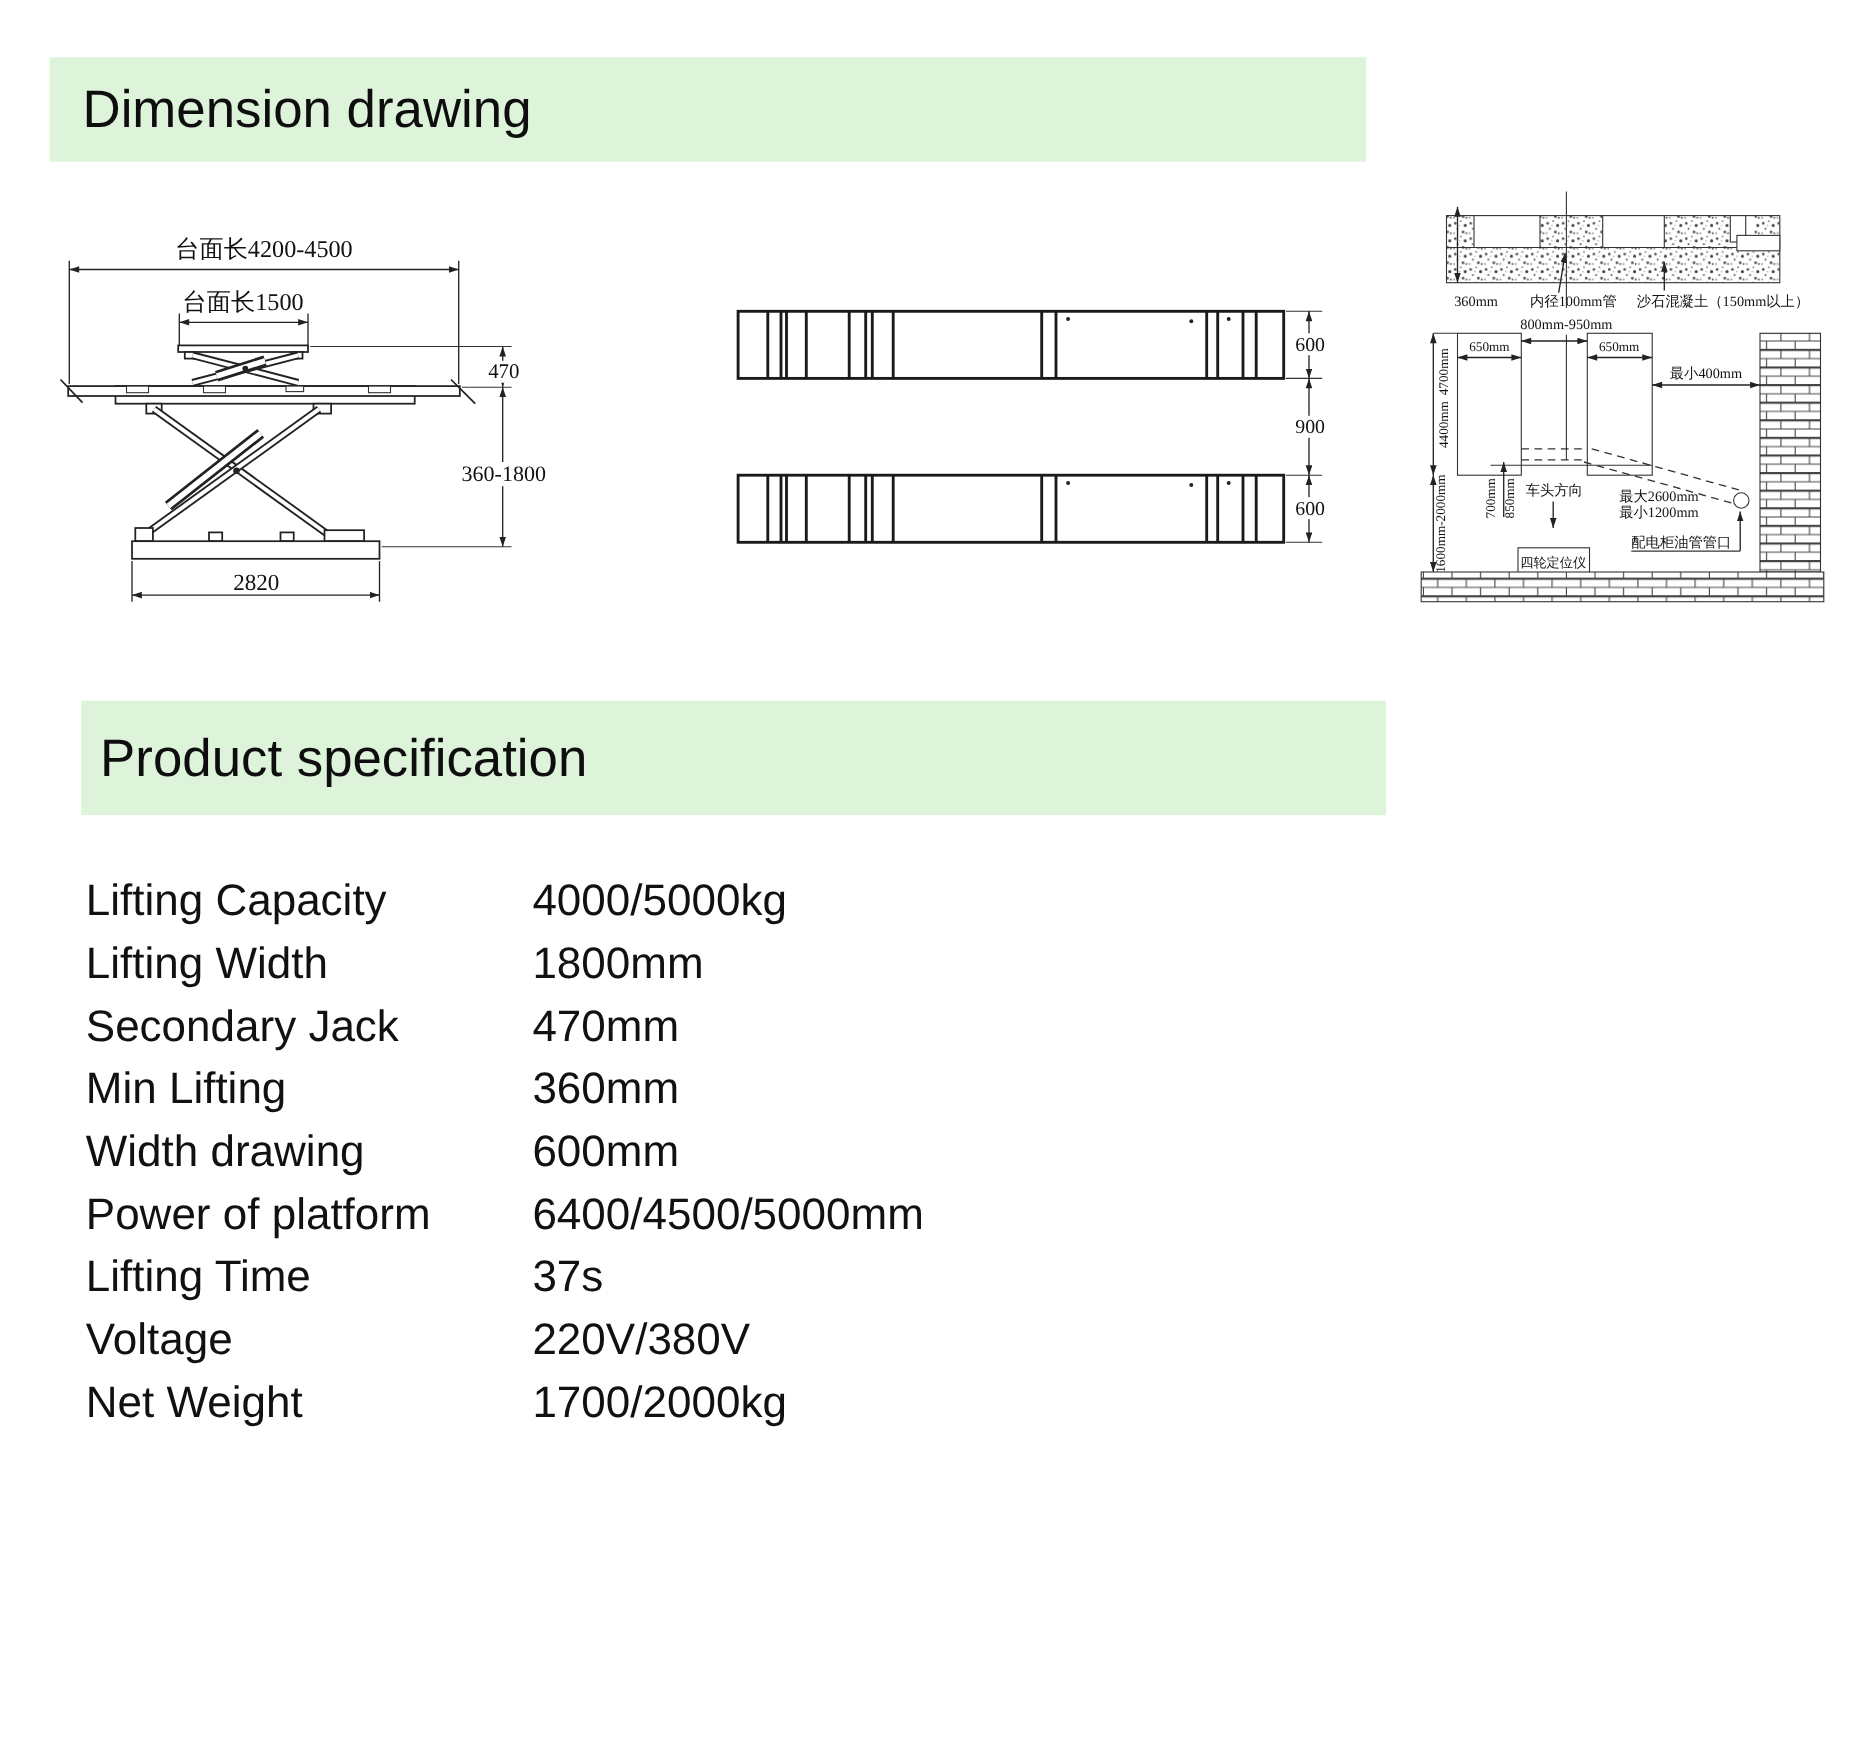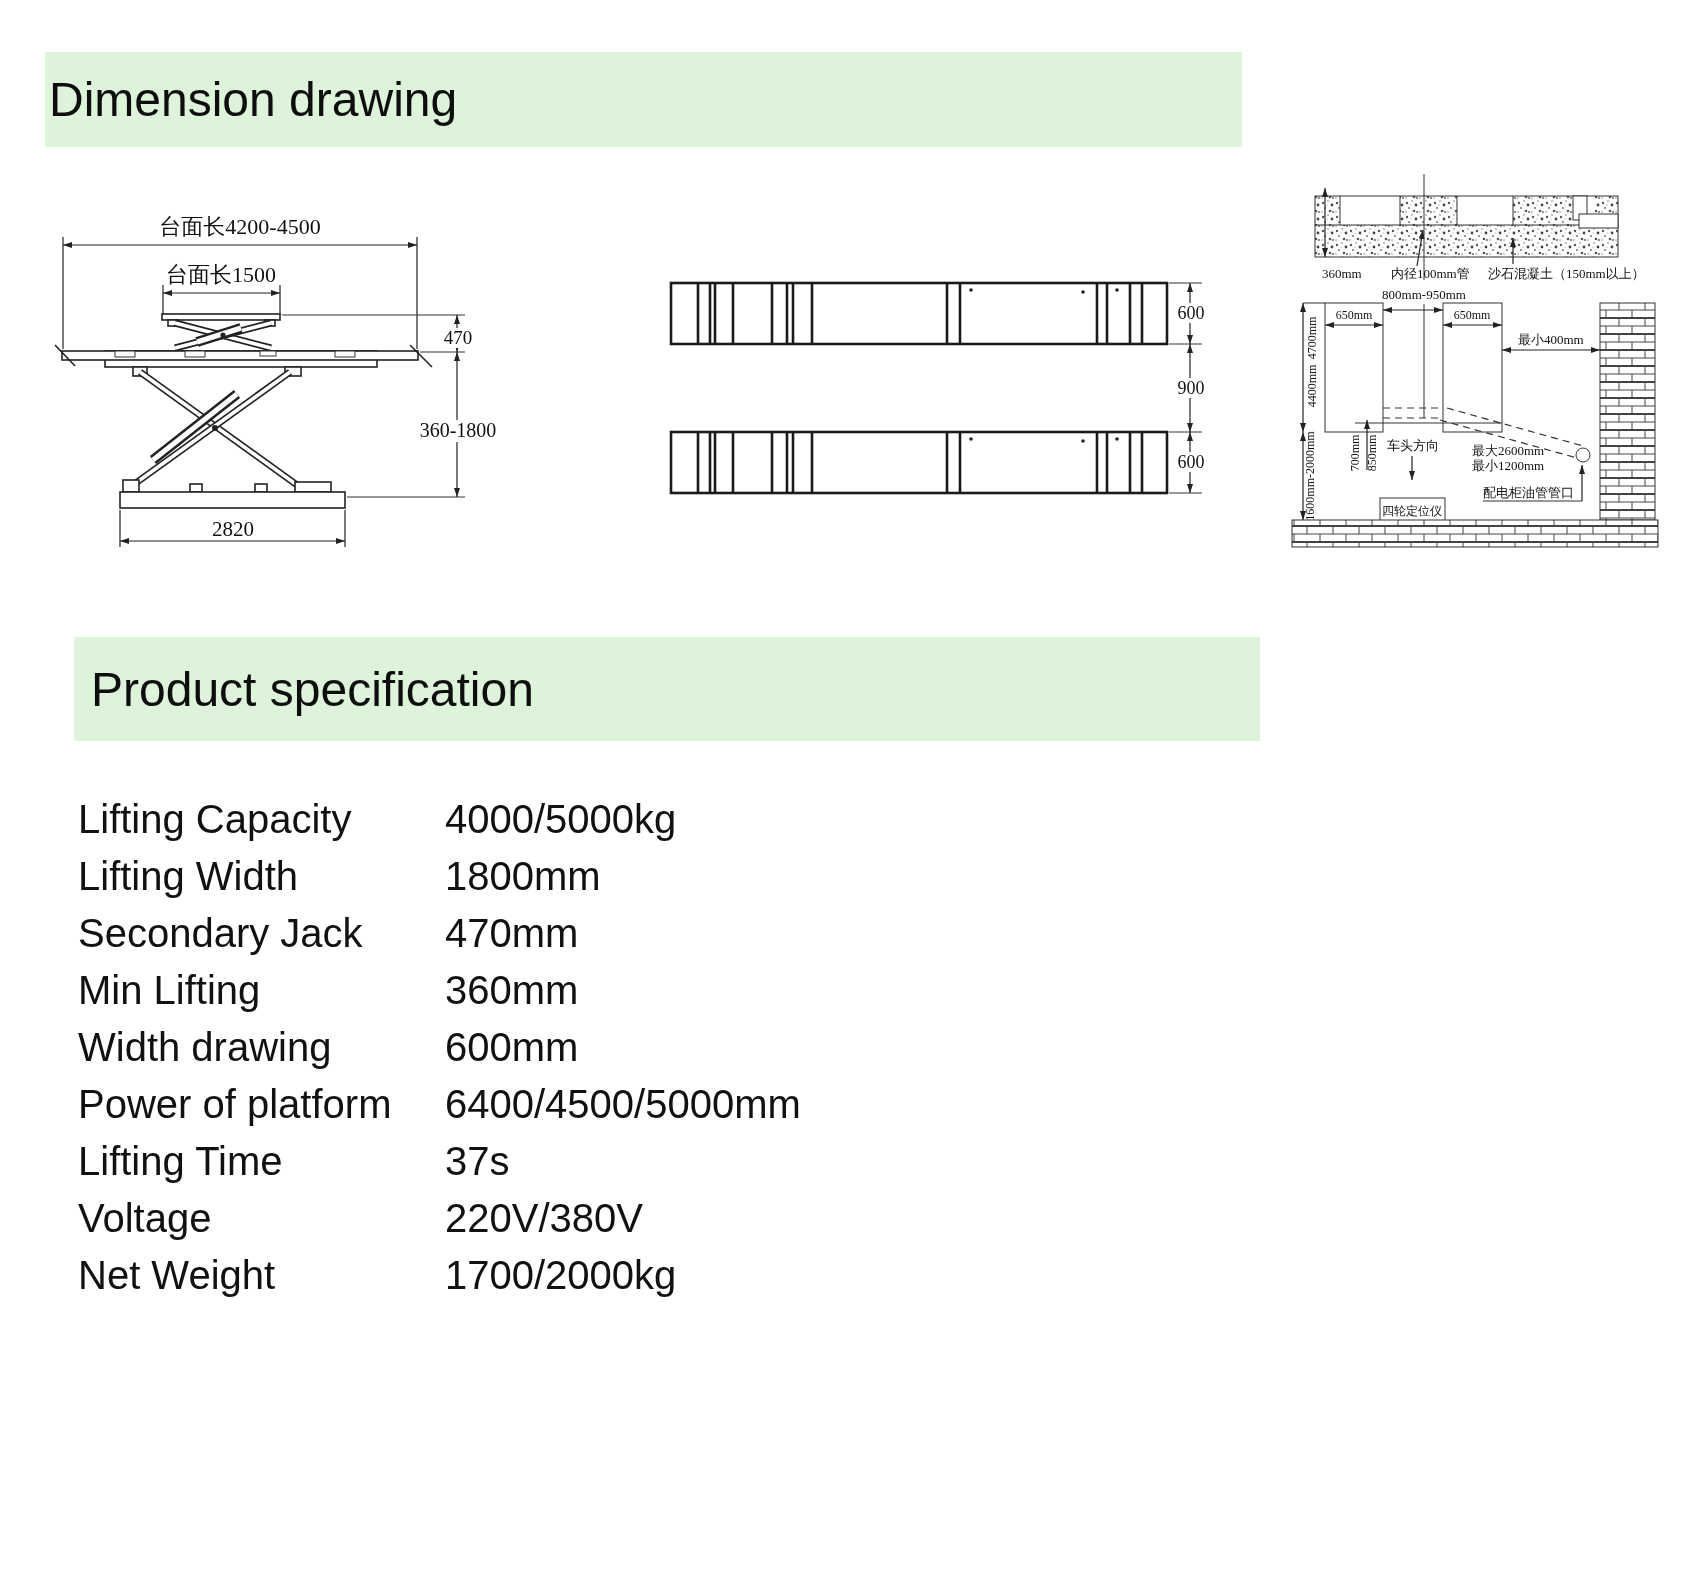--- a/index.html
+++ b/index.html
@@ -1,31 +1,31 @@
 <!DOCTYPE html>
 <html><head>
 <meta charset="utf-8">
 <style>
   html,body{margin:0;padding:0;background:#ffffff;}
   .page{position:relative;width:1692px;height:1580px;background:#fff;overflow:hidden;
         font-family:"Liberation Sans", sans-serif;color:#111;}
   .banner{position:absolute;display:flex;align-items:center;}
   .banner-inner{font-size:48px;color:#0e0e0e;letter-spacing:0;}
   #banner-dim{left:45px;top:52px;width:1197px;height:95px;}
-  #banner-dim .banner-inner{padding-left:4px;}
+  #banner-dim .banner-inner{padding-left:30px;}
   #banner-spec{left:74px;top:637px;width:1186px;height:104px;}
   #banner-spec .banner-inner{padding-left:17px;}
   .drawing{position:absolute;}
   #svg-side{left:45px;top:170px;}
   #svg-top{left:610px;top:250px;}
   #svg-install{left:1195px;top:158px;}
   .specs{position:absolute;left:78px;top:791px;}
   .spec-row{line-height:57px;font-size:40px;white-space:nowrap;}
   .spec-label{display:inline-block;width:367px;}
-  .spec-value{display:inline-block;}
+  .spec-value{display:inline-block;margin-left:39px;}
   
   .ln{stroke:#222;stroke-width:1.6;fill:none;}
   .ln2{stroke:#1a1a1a;stroke-width:2.6;fill:none;}
   .thin{stroke:#333;stroke-width:1;fill:none;}
   .dim{stroke:#222;stroke-width:1.2;fill:none;}
   .wh{fill:#ffffff;stroke:#222;stroke-width:1.6;}
   .wh2{fill:#ffffff;stroke:#1a1a1a;stroke-width:2.6;}
   .whthin{fill:#ffffff;stroke:#333;stroke-width:1;}
   .armb{stroke:#222;stroke-width:7;fill:none;stroke-linecap:butt;}
   .armw{stroke:#fff;stroke-width:3.6;fill:none;stroke-linecap:butt;}

